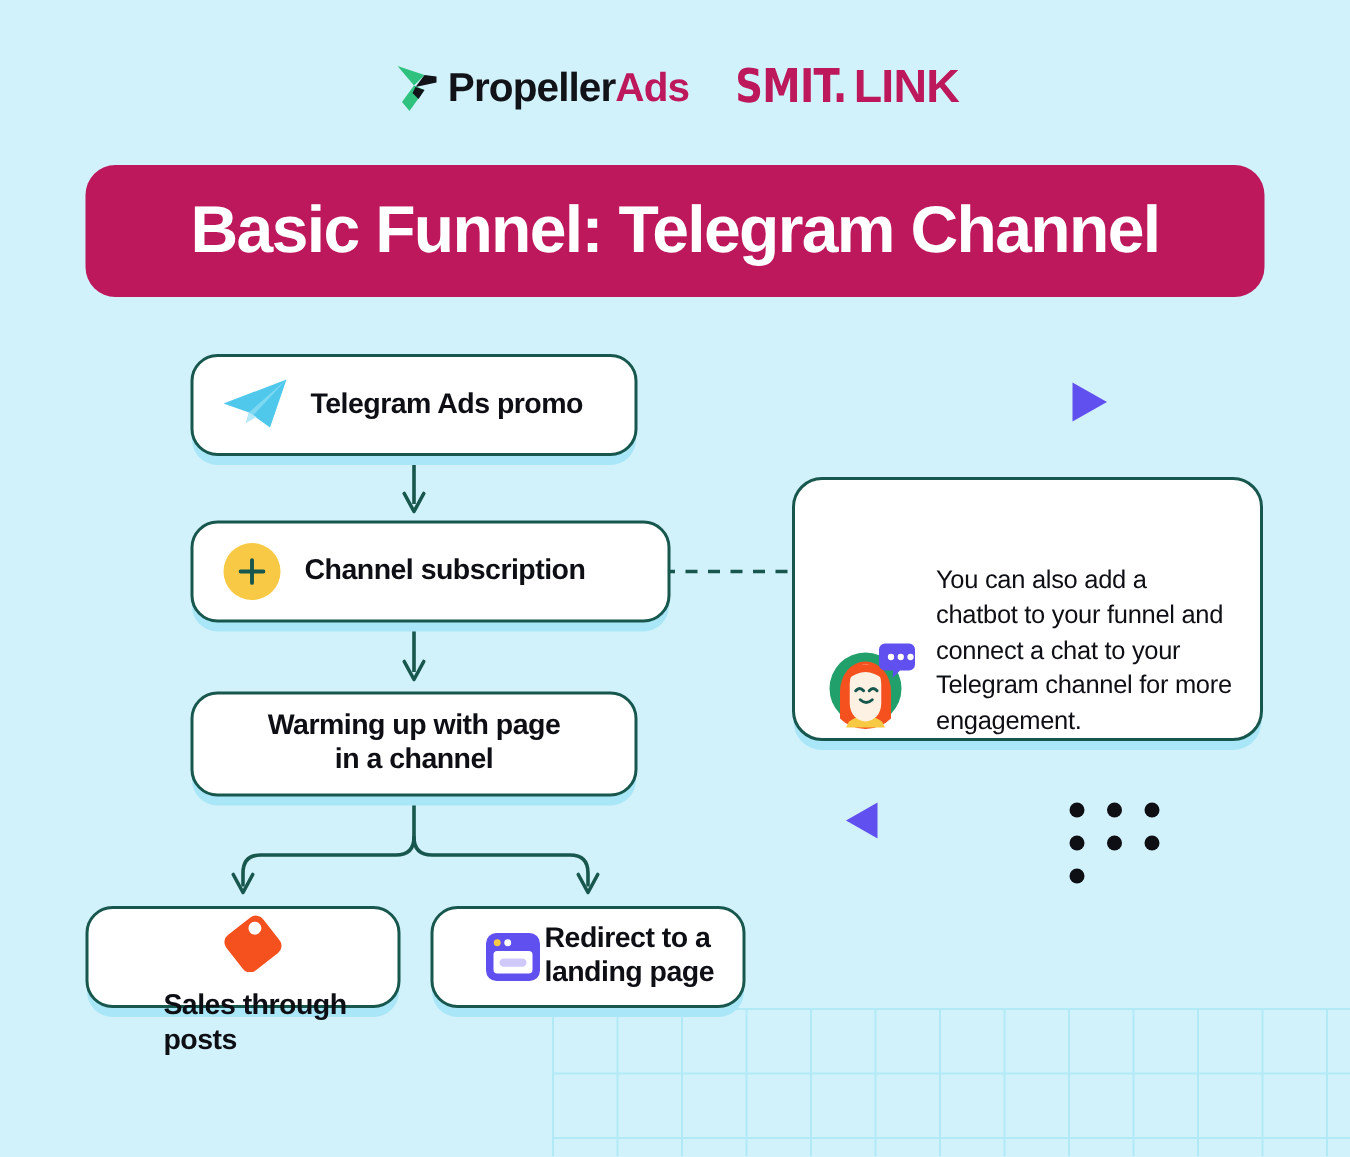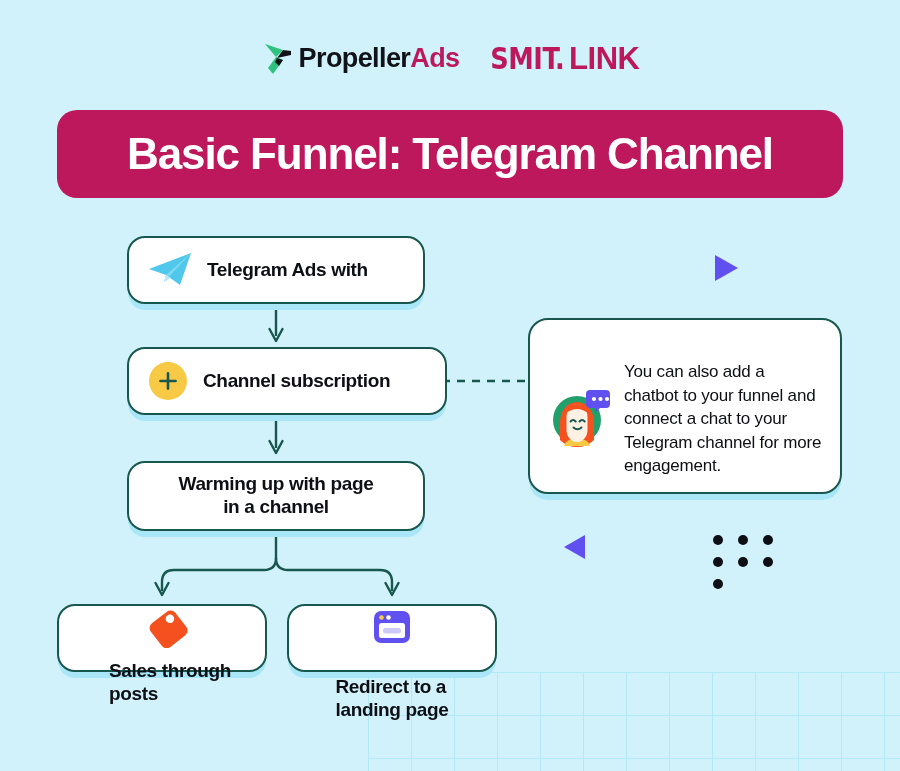--- a/index.html
+++ b/index.html
@@ -107,21 +107,21 @@
     font-size: 19px;
     font-weight: 700;
     letter-spacing: -0.35px;
     line-height: 1.2;
   }
 
   #card-telegram  { left: 127px; top: 236px; width: 298px; height: 68px; padding-left: 18px; gap: 14px; }
   #card-subscribe { left: 127px; top: 347px; width: 320px; height: 68px; padding-left: 20px; gap: 16px; }
   #card-warming   { left: 127px; top: 461px; width: 298px; height: 70px; justify-content: center; text-align: center; }
   #card-sales     { left: 57px;  top: 604px; width: 210px; height: 68px; padding-left: 16px; gap: 12px; flex-direction: column; }
-  #card-redirect  { left: 287px; top: 604px; width: 210px; height: 68px; padding-left: 0; gap: 28px; flex-direction: column; }
+  #card-redirect  { left: 287px; top: 604px; width: 210px; height: 68px; padding-left: 32px; gap: 0; }
 
   
   .icon-box { flex: 0 0 auto; display: flex; align-items: center; justify-content: center; }
 
   .plus-circle {
     width: 38px; height: 38px;
     border-radius: 50%;
     background: #f8c945;
     display: flex; align-items: center; justify-content: center;
   }
@@ -131,21 +131,21 @@
     position: absolute;
     left: 528px;
     top: 318px;
     width: 314px;
     height: 176px;
     background: #ffffff;
     border: 2px solid #17574d;
     border-radius: 20px;
     box-shadow: 0 7px 0 -1px #a9e6f7;
     display: flex;
-    align-items: center;
+    align-items: flex-end;
     padding: 24px 18px 0 20px;
     gap: 14px;
   }
   #callout-text {
     color: #0d0f14;
     font-size: 17px;
     line-height: 1.38;
     letter-spacing: -0.2px;
     font-weight: 400;
     padding-top: 2px;
@@ -219,21 +219,21 @@
 </svg>
 
 <div class="card" id="card-telegram">
   <span class="icon-box">
     <svg width="46" height="40" viewBox="0 0 46 40">
       <path d="M2 19 L44 3 L33 35 L19 25 Z" fill="#4fc8ec"></path>
       <path d="M19 25 L44 3 L17 32 Z" fill="#7ed8f2"></path>
       <path d="M17 32 L19 25 L24 28 Z" fill="#b6e9f9"></path>
     </svg>
   </span>
-  <span class="card-label">Telegram Ads with</span>
+  <span class="card-label">Telegram Ads promo</span>
 </div>
 
 <div class="card" id="card-subscribe">
   <span class="icon-box">
     <span class="plus-circle">
       <svg width="22" height="22" viewBox="0 0 22 22">
         <path d="M11 3.4 L11 18.6 M3.4 11 L18.6 11" stroke="#17574d" stroke-width="2.6" stroke-linecap="round"></path>
       </svg>
     </span>
   </span>

